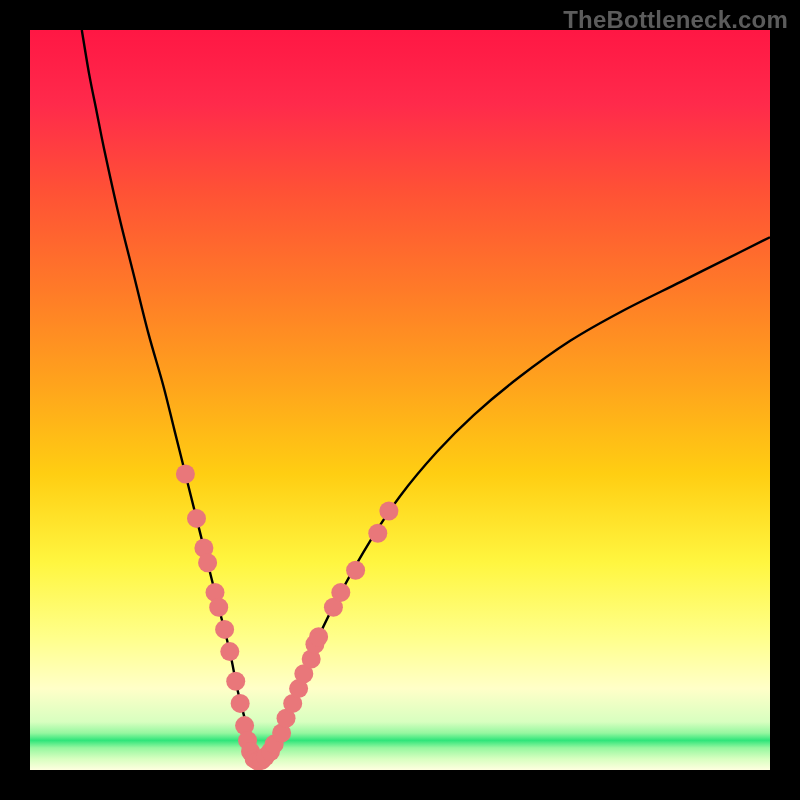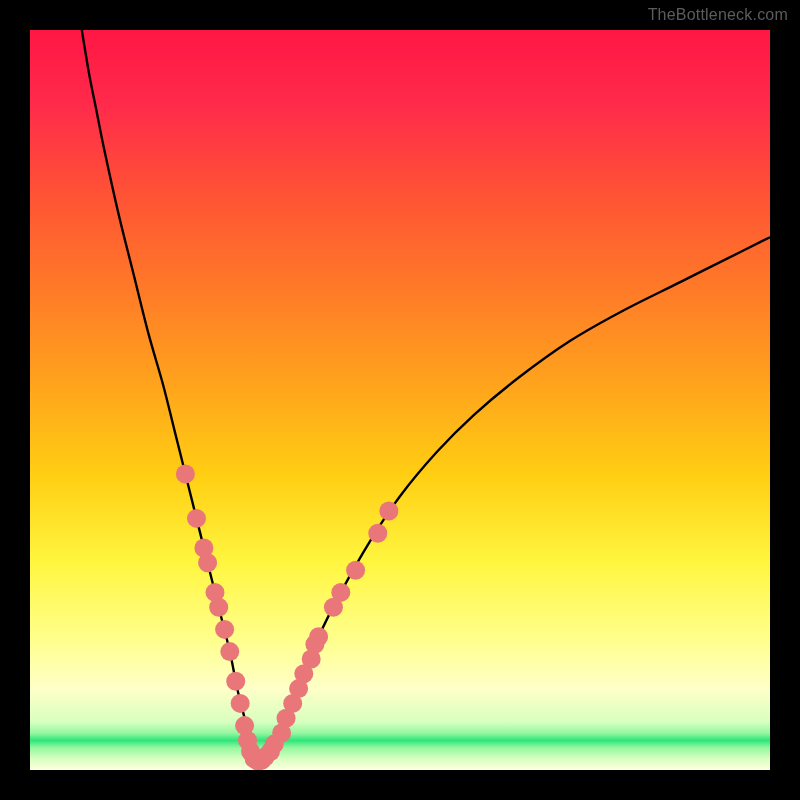--- a/index.html
+++ b/index.html
@@ -29,22 +29,22 @@
   }
   .gradient {
     position: absolute;
     inset: 0;
   }
   .watermark {
     position: absolute;
     top: 6px;
     right: 12px;
     color: #5c5c5c;
-    font-size: 16px;
-    font-weight: 400;
+    font-size: 24px;
+    font-weight: 700;
     letter-spacing: 0.2px;
     user-select: none;
   }
   svg.curve {
     position: absolute;
     inset: 0;
   }
 </style>
 </head>
 <body>

